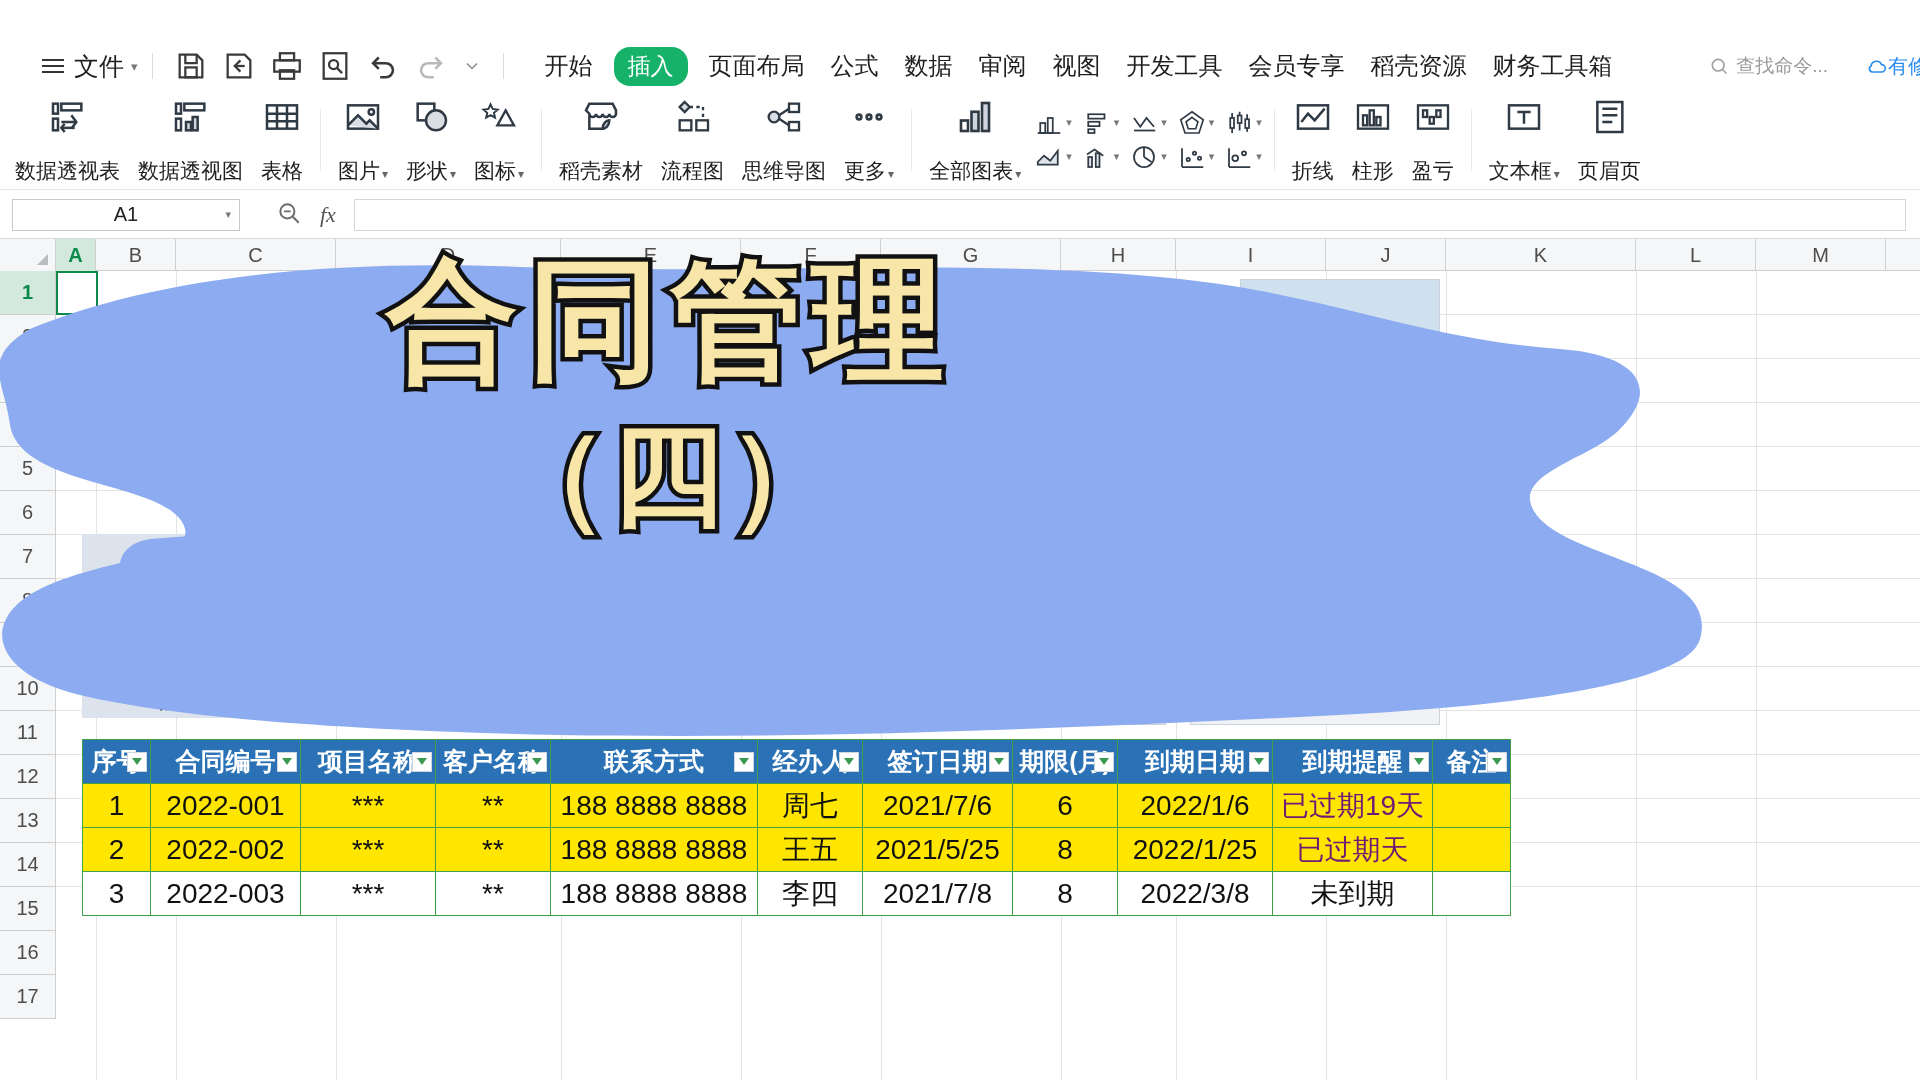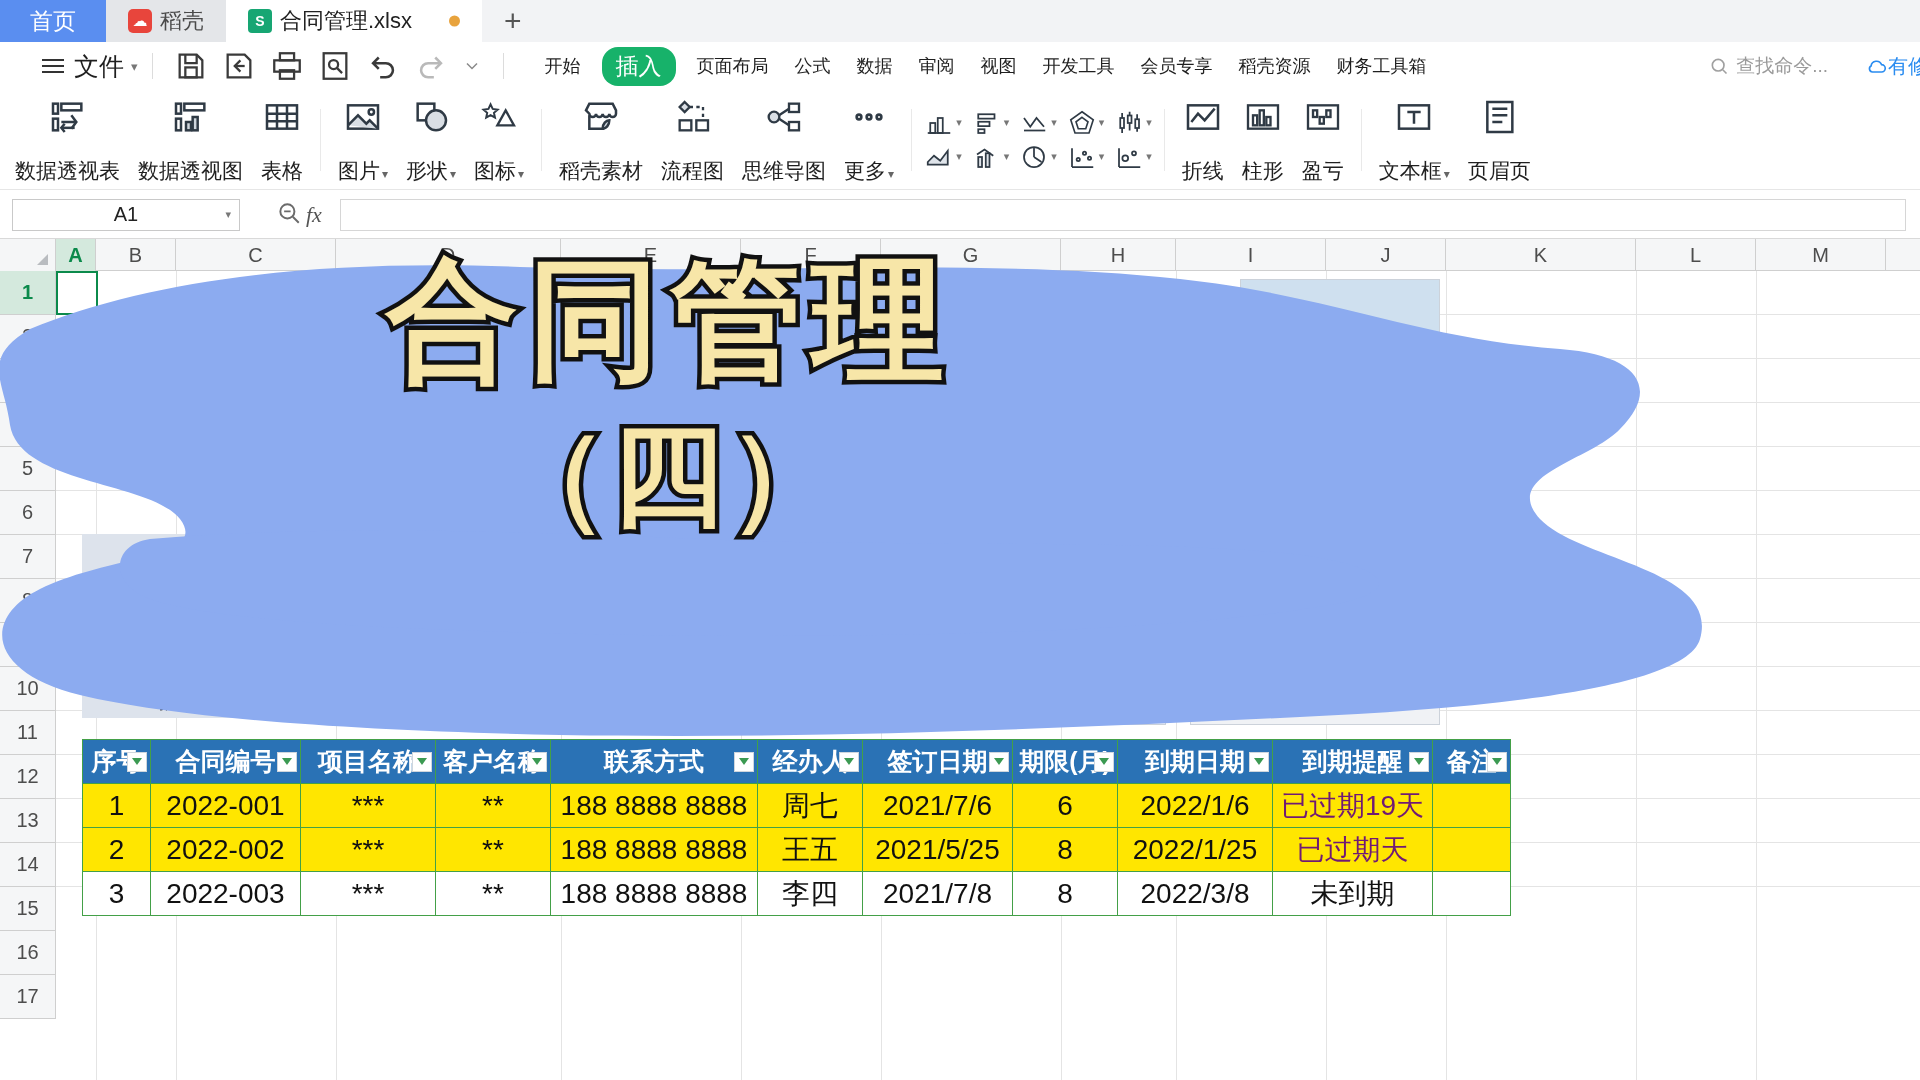--- a/index.html
+++ b/index.html
@@ -49,21 +49,21 @@
     font-size: 23px; color: #1f1f1f; margin-left: 28px;
   }
   .hamburger { display: inline-flex; flex-direction: column; gap: 4px; margin-right: 10px; }
   .hamburger i { display: block; width: 22px; height: 2px; background: #333; }
   .file-btn { display: flex; align-items: center; gap: 7px; font-size: 25px; }
   .caret { font-size: 13px; color: #777; }
   .sep { width: 1px; height: 26px; background: #dcdcdc; margin: 0 14px; }
   .qicon { width: 34px; height: 34px; margin: 0 7px; position: relative; color:#3a3a3a; }
   .qicon svg { width: 100%; height: 100%; display: block; }
   .menu-items { display: flex; align-items: center; gap: 0px; margin-left: 14px; }
-  .mi { padding: 0 13px; font-size: 18px; white-space: nowrap; color: #1f1f1f; }
+  .mi { padding: 0 13px; font-size: 24px; white-space: nowrap; color: #1f1f1f; }
   .mi.sel {
     background: #17b26a; color: #fff; border-radius: 16px;
     padding: 4px 14px; margin: 0 8px; font-size: 23px;
   }
   .search-right {
     position: absolute; right: 120px; top: 50%; transform: translateY(-50%);
     display: flex; align-items: center; gap: 7px; color: #9a9a9a; font-size: 19px;
   }
   .modified {
     position: absolute; right: 0px; top: 50%; transform: translateY(-50%);
@@ -94,21 +94,21 @@
   .fbar {
     position: absolute; top: 191px; left: 0; width: 1920px; height: 48px;
     background: #fff; display: flex; align-items: center; border-bottom: 1px solid #d9d9d9;
   }
   .namebox {
     margin-left: 12px; width: 228px; height: 32px; border: 1px solid #c9c9c9;
     background: #fff; display: flex; align-items: center; justify-content: center;
     position: relative; font-size: 20px; color: #222;
   }
   .namebox .nb-caret { position: absolute; right: 8px; font-size: 11px; color: #777; }
-  .fx-zone { display: flex; align-items: center; gap: 4px; margin-left: 36px; color: #555; }
+  .fx-zone { display: flex; align-items: center; gap: 18px; margin-left: 36px; color: #555; }
   .fx-zone .fxl { font-style: italic; font-size: 22px; font-family: "Liberation Serif", serif; }
   .finput {
     flex: 1; height: 32px; margin: 0 14px 0 18px; border: 1px solid #d6d6d6;
     background: #fff;
   }
 
   
   .sheet { position: absolute; top: 239px; left: 0; width: 1920px; height: 841px; background: #fff; overflow: hidden; }
   .colhdr {
     position: absolute; top: 0; left: 0; width: 1920px; height: 32px;
@@ -211,35 +211,20 @@
     color: #f7e6a8;
     -webkit-text-stroke: 9px #111;
     paint-order: stroke fill;
     line-height: 1.25; margin-top: 6px;
   }
 </style>
 </head>
 <body>
 <div id="app">
 
-<div class="tabbar">
-  <div class="tab home">
-    <span>首页</span>
-  </div>
-  <div class="tab docer">
-    <span class="docer-ico">☁</span>
-    <span>稻壳</span>
-  </div>
-  <div class="tab active">
-    <span class="xls-ico">S</span>
-    <span>合同管理.xlsx</span>
-    <span class="dot-mod"></span>
-  </div>
-  <div class="tab-plus">+</div>
-</div>
 
 <div class="menubar">
   <span class="hamburger">
         <i></i>
         <i></i>
         <i></i>
       </span>
   <span class="file-btn">
     <span>文件</span>
     <span class="caret">▾</span>
@@ -438,20 +423,30 @@
         <circle cx="6" cy="12" r="1.4"></circle>
             <circle cx="12" cy="12" r="1.4"></circle>
             <circle cx="18" cy="12" r="1.4"></circle>
       </svg>
     </span>
     <span class="lbl"><span>更多</span><span class="ca">▾</span></span>
   </div>
 
   <div class="rsep"></div>
 
+  <div class="rb">
+    <span class="ico">
+      <svg width="42" height="42" viewBox="0 0 24 24" fill="none" stroke="#2f3a45" stroke-width="1.5">
+        <rect x="4" y="14" width="4" height="6"></rect>
+            <rect x="10" y="9" width="4" height="11" fill="#cfd6dd"></rect>
+            <rect x="16" y="4" width="4" height="16" fill="#cfd6dd"></rect>
+      </svg>
+    </span>
+    <span class="lbl"><span>全部图表</span><span class="ca">▾</span></span>
+  </div>
 
   <div class="grid2">
     <div class="grow">
       <span class="gitem">
             <svg width="30" height="30" viewBox="0 0 24 24" fill="none" stroke="#2f3a45" stroke-width="1.4">
               <rect x="5" y="12" width="4" height="8"></rect>
               <rect x="11" y="8" width="4" height="12"></rect>
               <path d="M3 20h18"></path>
             </svg>
             <i class="ca">▾</i>

